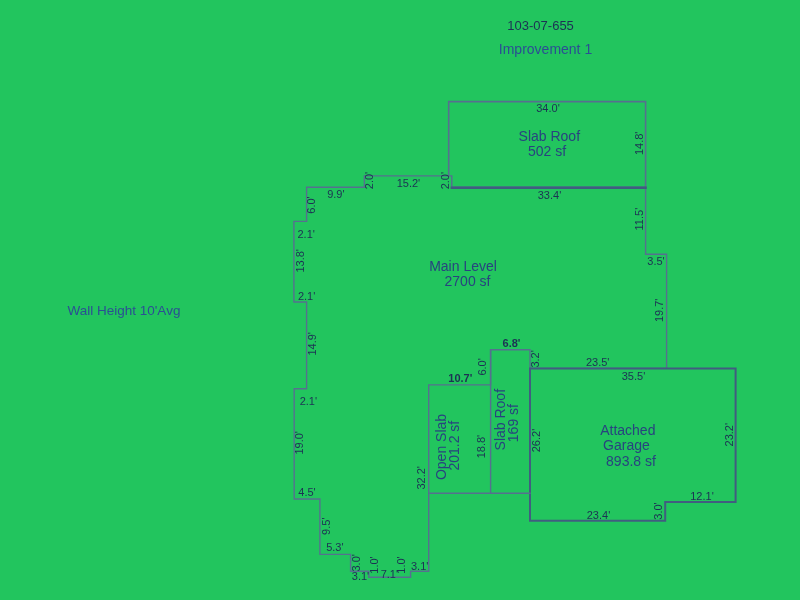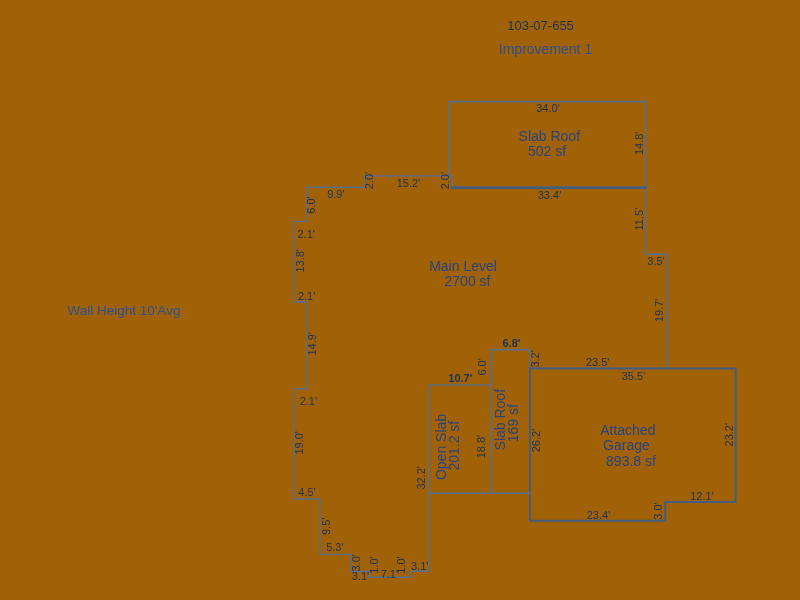--- a/index.html
+++ b/index.html
@@ -1,16 +1,16 @@
 <!DOCTYPE html>
 <html><head>
 <meta charset="utf-8">
 <style>
 html,body{margin:0;padding:0;background:#ffffff;}
-#page{width:800px;height:600px;position:relative;background:#a16207;overflow:hidden;}
+#page{width:800px;height:600px;position:relative;background:#22c55e;overflow:hidden;}
 text{font-family:"Liberation Sans",sans-serif;fill:#26457f;}
 .dim{font-size:11px;fill:#1d3154;}
 .dimb{font-size:11px;font-weight:bold;fill:#1d3154;}
 .room{font-size:14px;fill:#28437f;}
 .hdr{font-size:14px;fill:#2b4f93;}
 </style>
 </head>
 <body>
 <div id="page">
 <svg width="800" height="600" viewBox="0 0 800 600" xmlns="http://www.w3.org/2000/svg">

